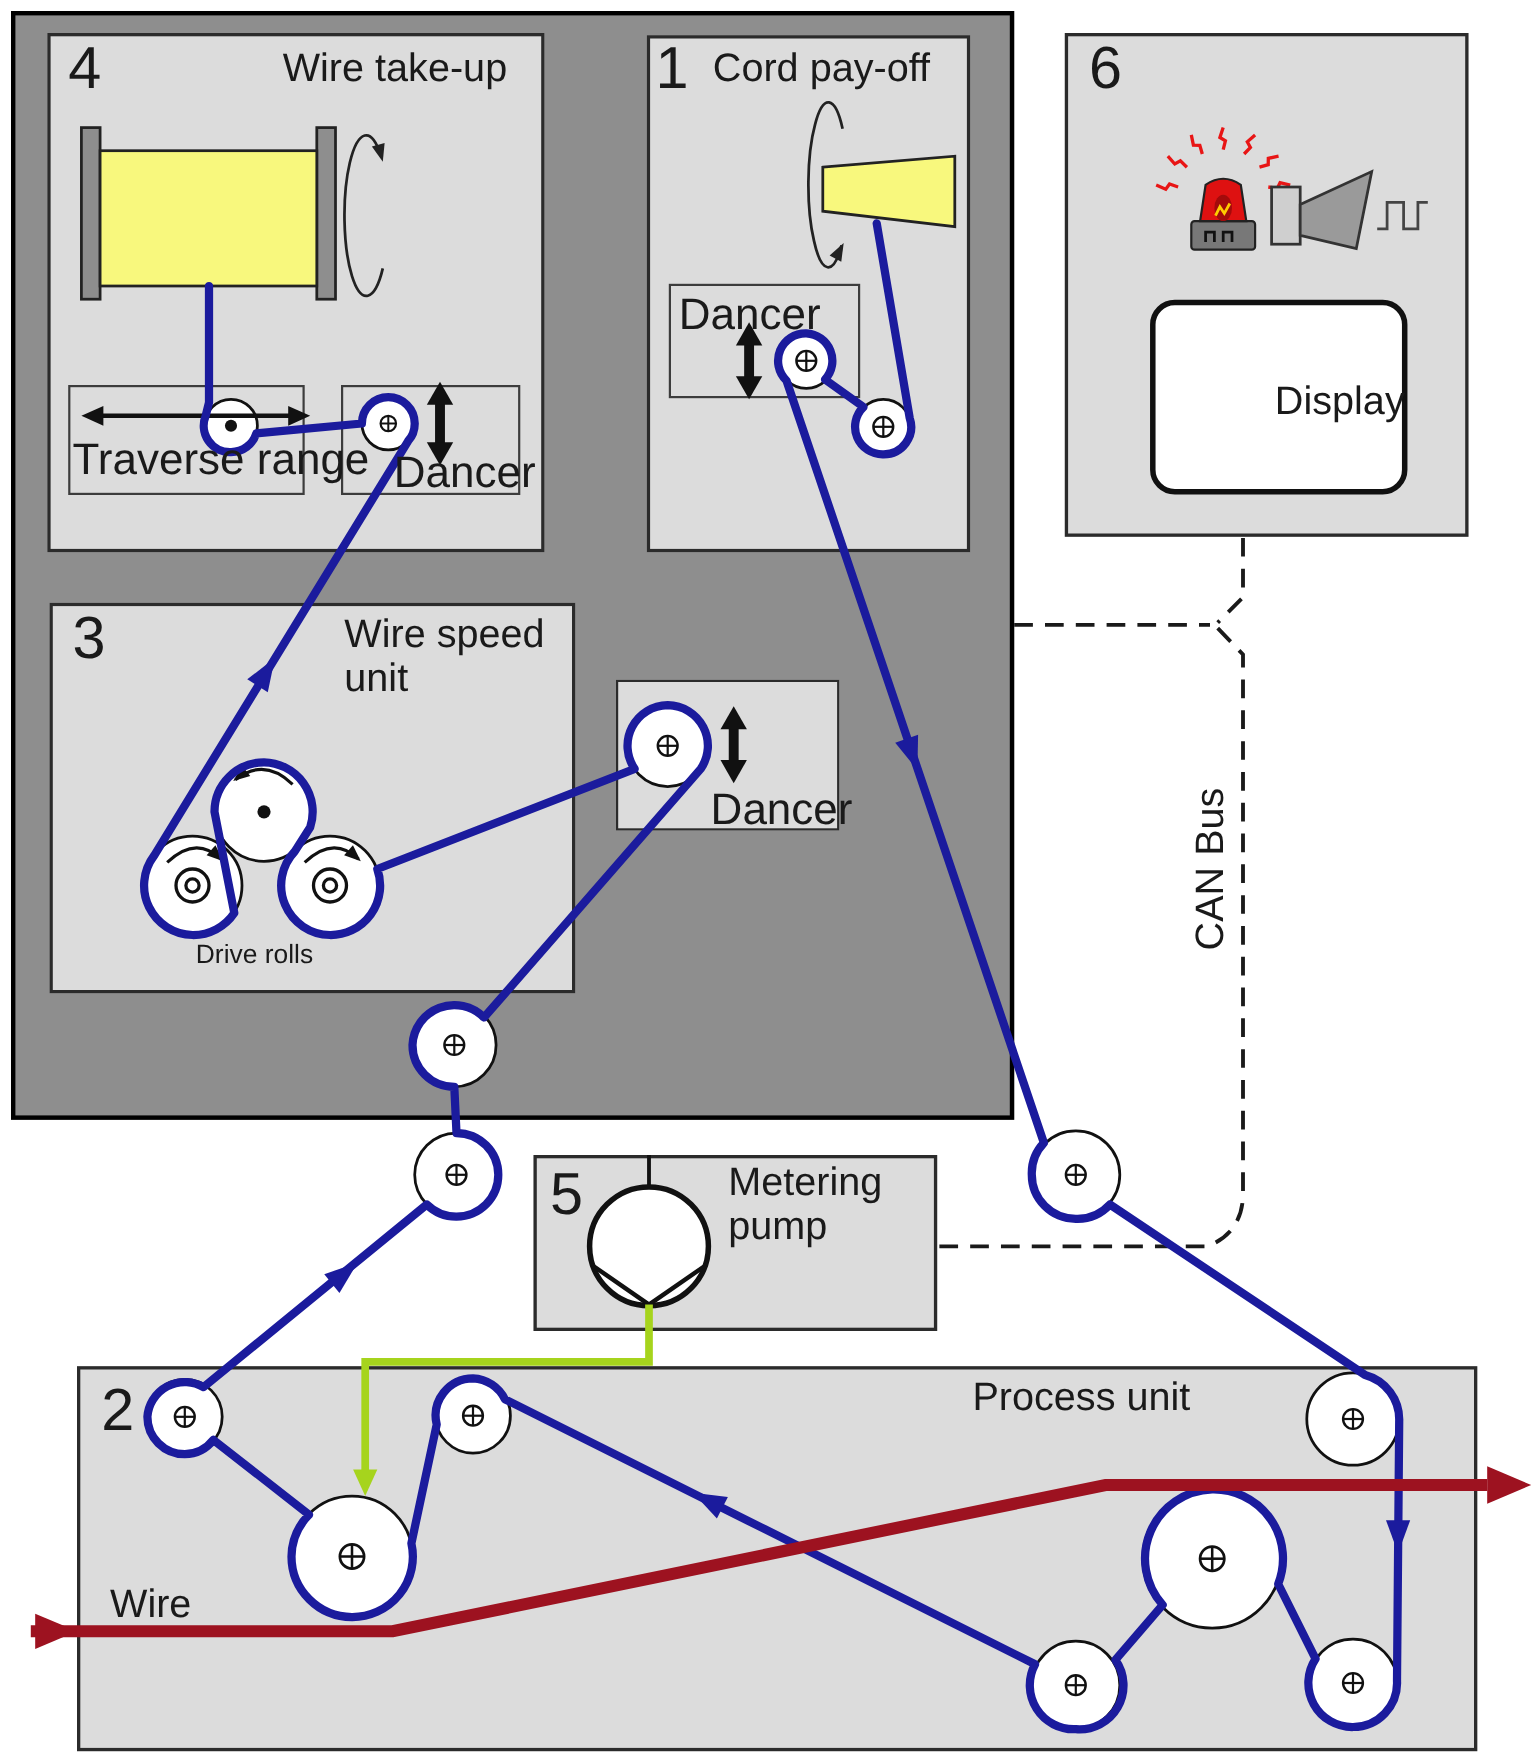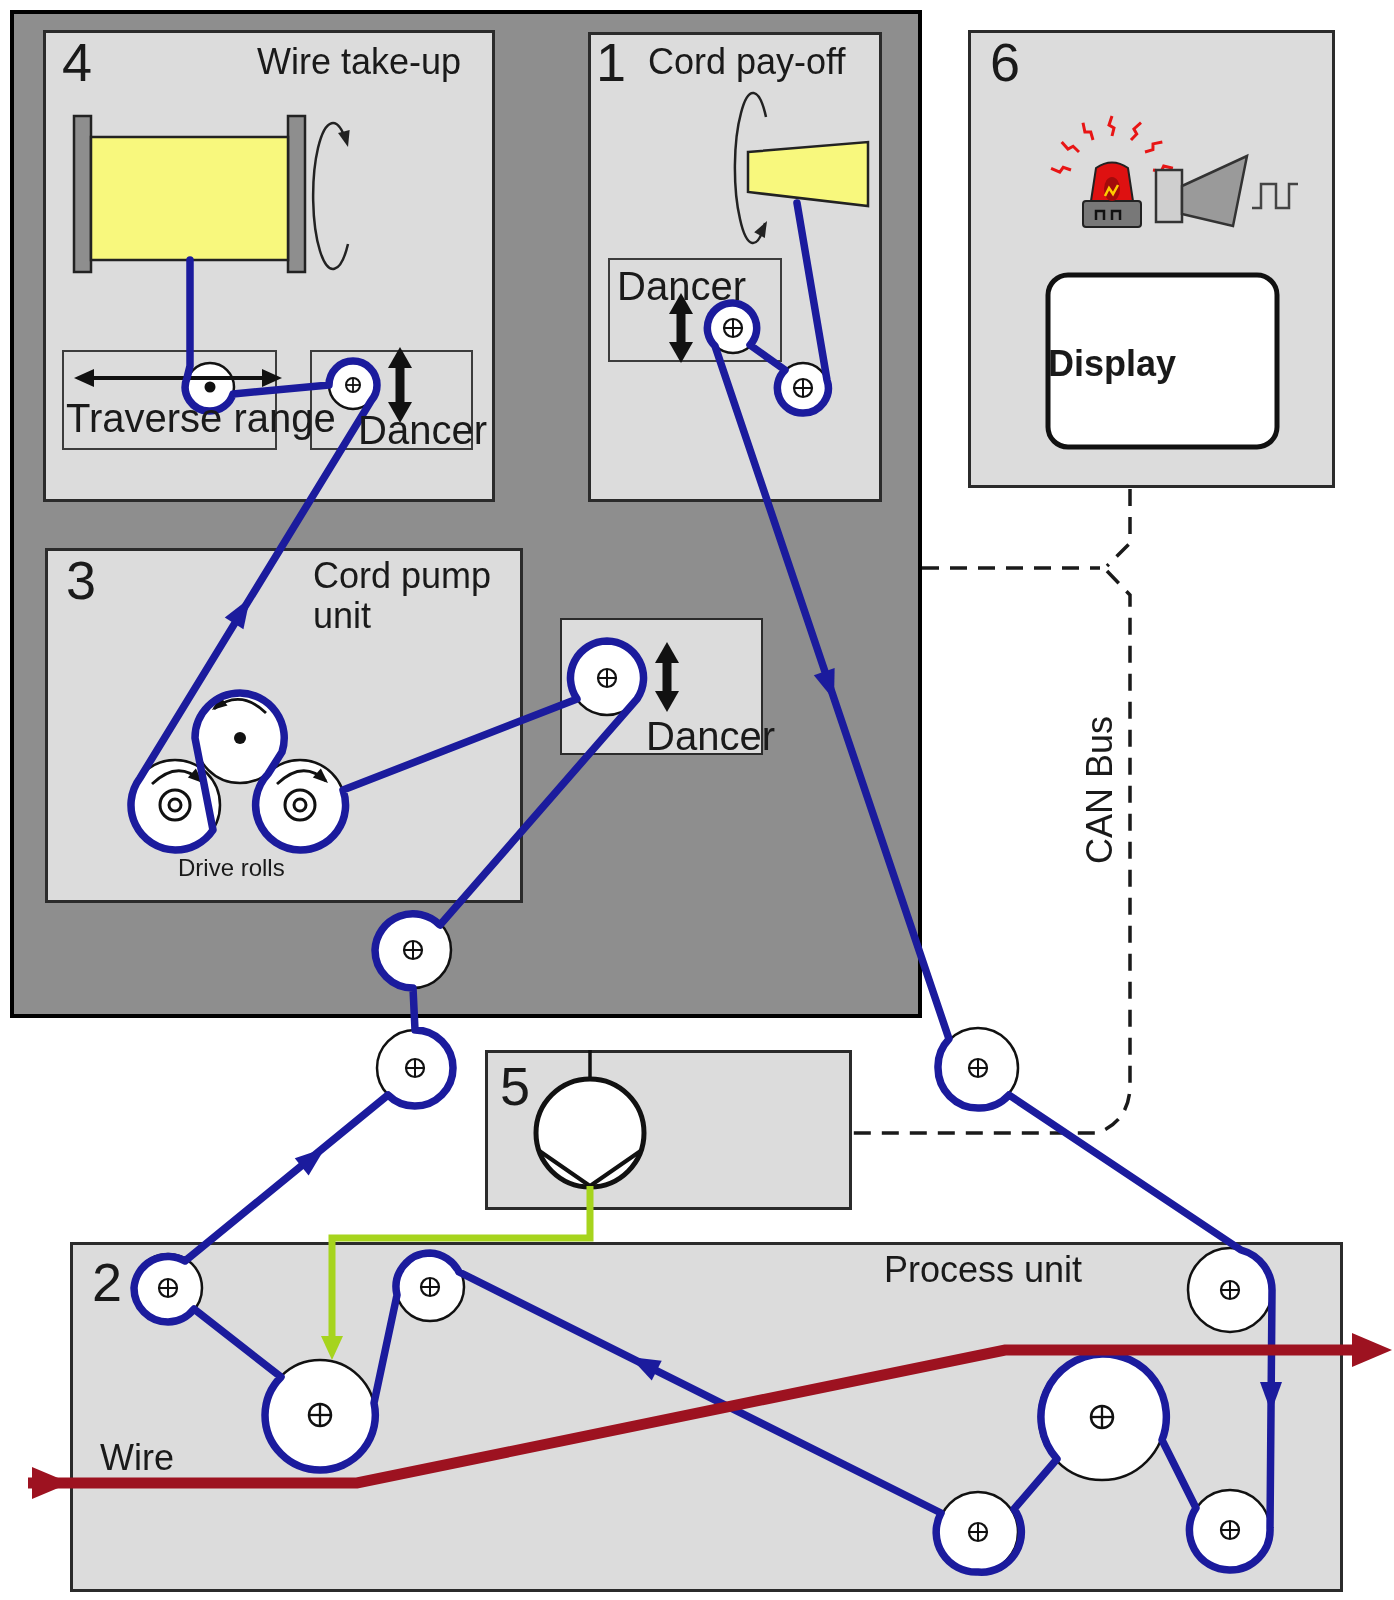--- a/index.html
+++ b/index.html
@@ -238,28 +238,32 @@
     </g>
   </svg>
 
   <div class="lbl num" style="left:62px;top:32px;">4</div>
   <div class="lbl title" style="left:257px;top:42px;">Wire take-up</div>
   <div class="lbl num" style="left:596px;top:32px;">1</div>
   <div class="lbl title" style="left:648px;top:42px;">Cord pay-off</div>
   <div class="lbl num" style="left:990px;top:32px;">6</div>
   <div class="lbl num" style="left:66px;top:550px;">3</div>
   <div class="lbl title" style="left:313px;top:556px;">
-    <span>Cord pump</span><br>
+    <span>Wire speed</span><br>
     <span>unit</span>
   </div>
   <div class="lbl small" style="left:66px;top:396px;">Traverse range</div>
   <div class="lbl small" style="left:358px;top:408px;">Dancer</div>
   <div class="lbl small" style="left:617px;top:264px;">Dancer</div>
   <div class="lbl small" style="left:646px;top:714px;">Dancer</div>
   <div class="lbl mid" style="left:178px;top:855px;">Drive rolls</div>
   <div class="lbl num" style="left:500px;top:1056px;">5</div>
-  <div class="lbl title" style="left:1048px;top:344px;width:229px;text-align:left;font-weight:bold;">Display</div>
+  <div class="lbl title" style="left:662px;top:1054px;">
+    <span>Metering</span><br>
+    <span>pump</span>
+  </div>
+  <div class="lbl title" style="left:1048px;top:344px;width:229px;text-align:right;">Display</div>
   <div class="lbl num" style="left:92px;top:1252px;">2</div>
   <div class="lbl title" style="left:884px;top:1250px;">Process unit</div>
   <div class="lbl title" style="left:100px;top:1438px;">Wire</div>
   <div class="lbl title rot" style="left:1100px;top:790px;">CAN Bus</div>
 
 </div>
 
 </body></html>

